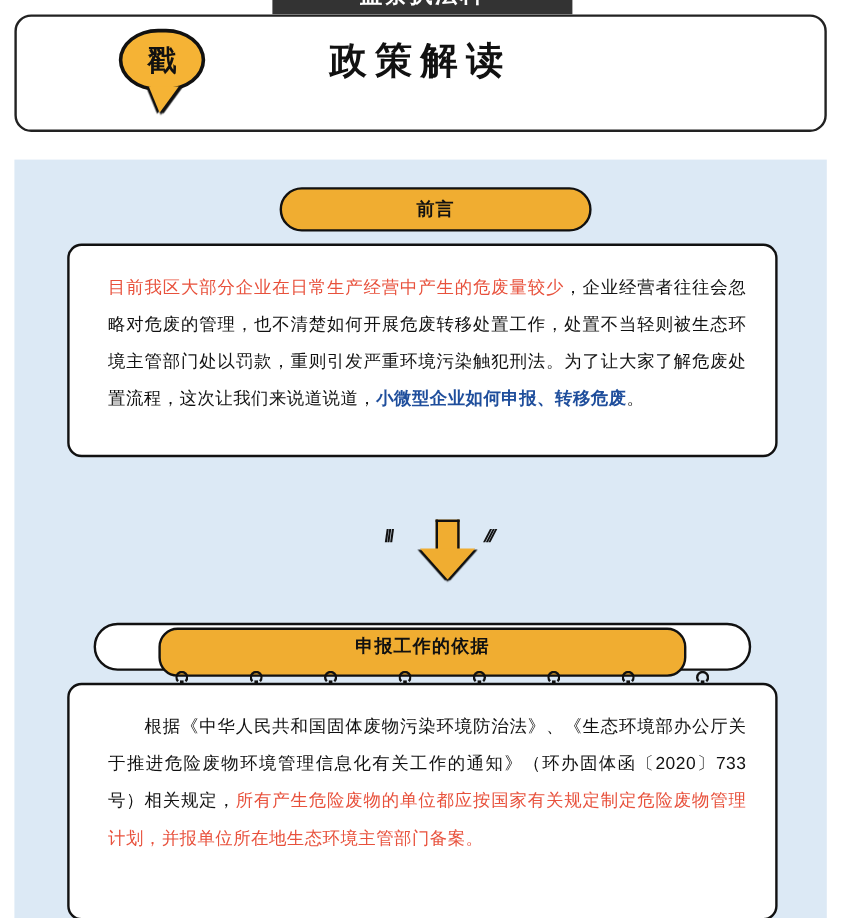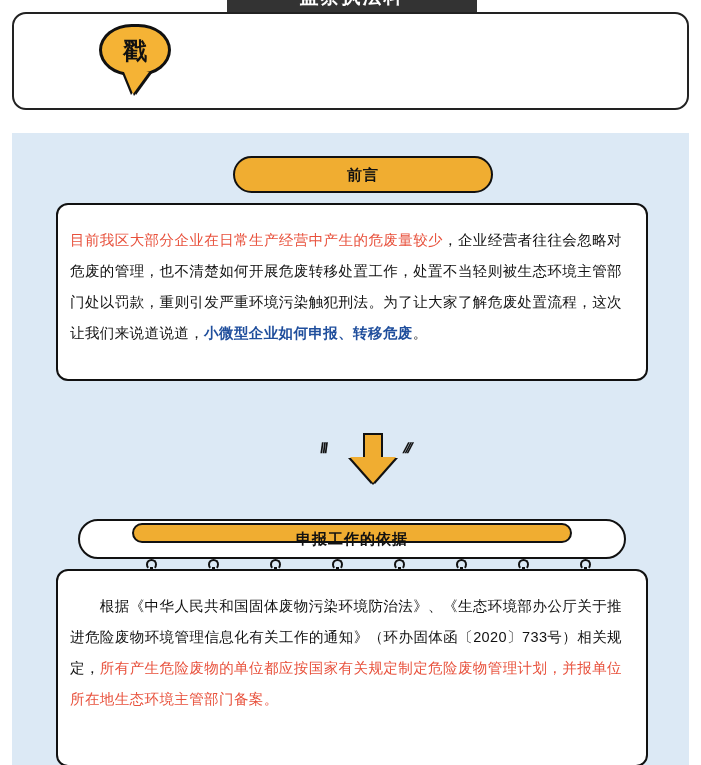--- a/index.html
+++ b/index.html
@@ -136,21 +136,21 @@
     border: 2px solid #111111;
     border-radius: 12px;
   }
   #card-foreword {
     left: 44px;
     top: 70px;
     width: 592px;
     height: 178px;
   }
   .para {
-    padding: 20px 24px 0 12px;
+    padding: 20px 24px 0 32px;
     font-size: 14.5px;
     line-height: 31px;
     color: #111111;
     text-align: justify;
     letter-spacing: 0.4px;
   }
   .t-red { color: #e8513c; }
   .t-blue { color: #1f4e9c; font-weight: bold; }
 
   
@@ -200,21 +200,21 @@
     width: 548px;
     height: 40px;
     background: #ffffff;
     border: 2px solid #111111;
     border-radius: 20px;
   }
   #pill-basis {
     left: 120px;
     top: 390px;
     width: 440px;
-    height: 20px;
+    height: 41px;
     line-height: 28px;
     border-radius: 16px;
   }
 
   #card-basis {
     left: 44px;
     top: 436px;
     width: 592px;
     height: 198px;
   }
@@ -257,20 +257,21 @@
 
 <div class="top-strip">
   <div class="top-strip-inner">监察执法科</div>
 </div>
 
 <div class="header-card">
   <div class="badge">
     <span>戳</span>
   </div>
   <div class="badge-tail"></div>
+  <div class="header-title">政策解读</div>
 </div>
 
 <div class="body-panel">
 
   <div class="pill" id="pill-foreword">前言</div>
   <div class="white-card" id="card-foreword">
     <div class="para">
       <span class="t-red">目前我区大部分企业在日常生产经营中产生的危废量较少</span><span>，企业经营者往往会忽略对危废的管理，也不清楚如何开展危废转移处置工作，处置不当轻则被生态环境主管部门处以罚款，重则引发严重环境污染触犯刑法。为了让大家了解危废处置流程，这次让我们来说道说道，</span><span class="t-blue">小微型企业如何申报、转移危废</span><span>。</span>
     </div>
   </div>

